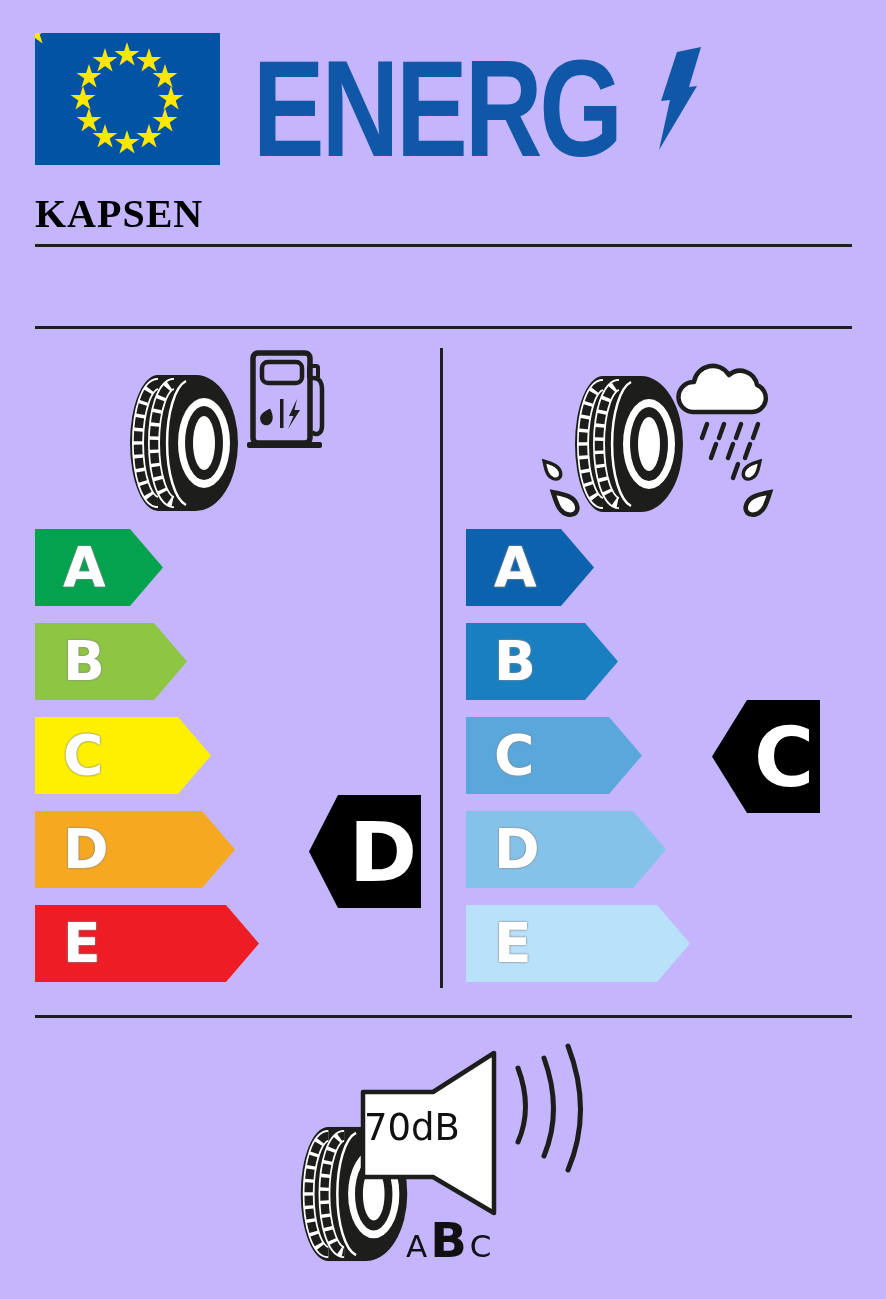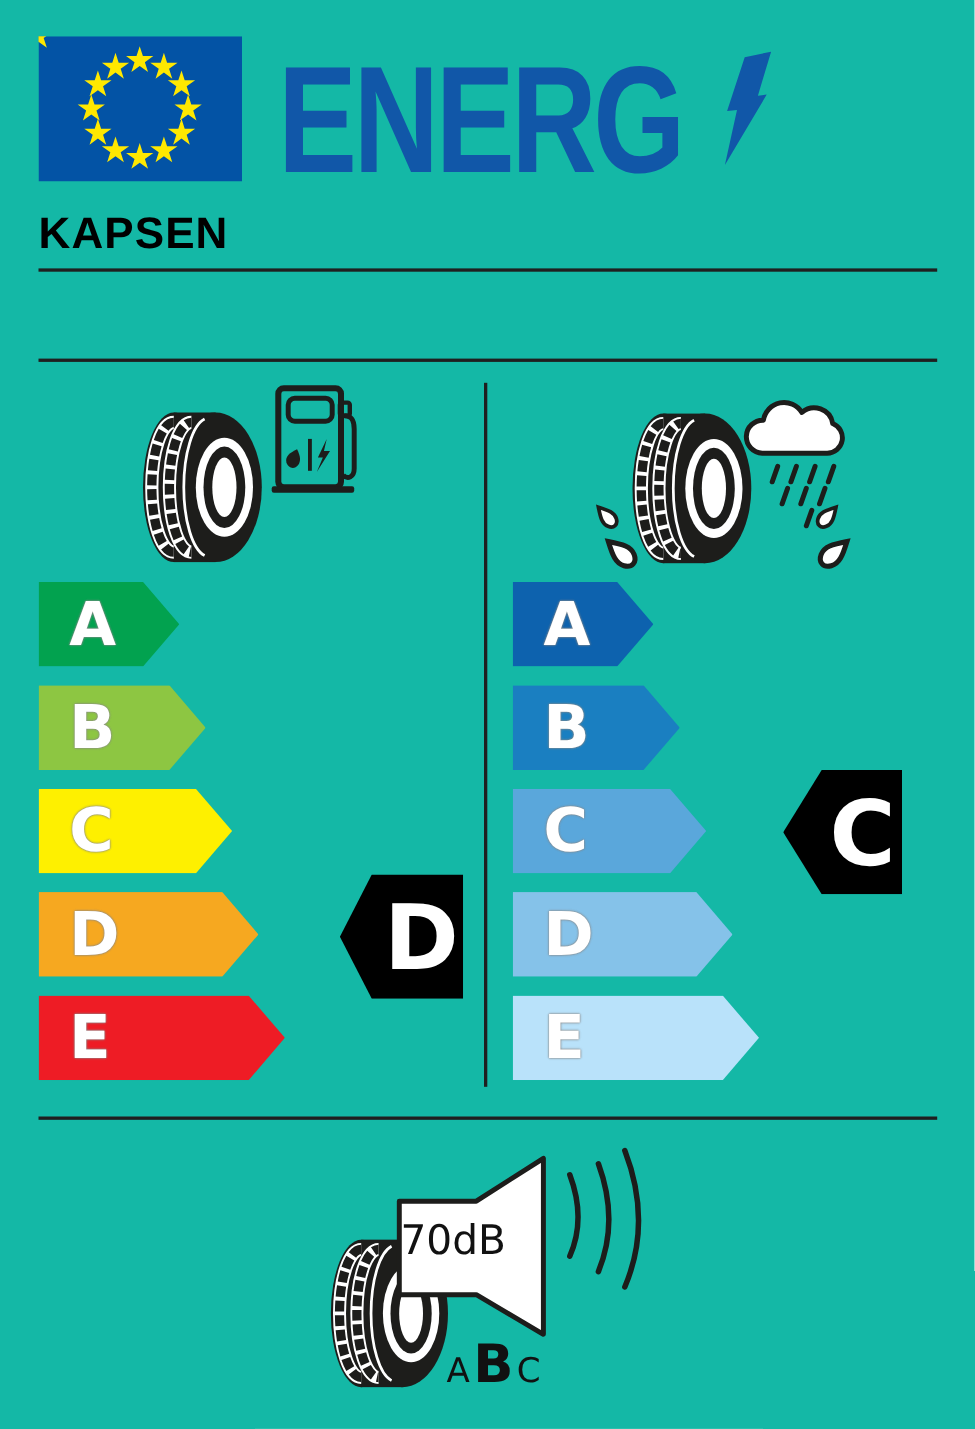--- a/index.html
+++ b/index.html
@@ -1,21 +1,21 @@
 <!DOCTYPE html>
 <html><head>
 <meta charset="utf-8">
 <style>
   html,body{margin:0;padding:0;background:#fff;}
-  #label{position:relative;width:886px;height:1299px;background:#14b8a6;overflow:hidden;
+  #label{position:relative;width:886px;height:1299px;background:#c4b5fd;overflow:hidden;
          font-family:"Liberation Sans",sans-serif;}
   .abs{position:absolute;}
   .hr{position:absolute;left:35px;width:817px;height:3px;background:#1f1f1f;}
   #brand{position:absolute;left:35px;top:190px;font-size:40px;font-weight:bold;
-         letter-spacing:1px;color:#000;font-family:Liberation Sans, sans-serif;}
+         letter-spacing:1px;color:#000;font-family:Liberation Serif, serif;}
   .vdiv{position:absolute;left:440px;top:348px;width:3px;height:640px;background:#1f1f1f;}
   .scale{position:absolute;top:529px;width:300px;height:455px;}
   #fuel-scale{left:35px;}
   #wet-scale{left:466px;}
   .arrow{position:absolute;left:0;height:77px;
          clip-path:polygon(0 0, calc(100% - 33px) 0, 100% 50%, calc(100% - 33px) 100%, 0 100%);}
   .arrow-letter{display:block;padding-left:28px;line-height:77px;font-size:55px;font-weight:bold;
          color:#fff;font-family:"DejaVu Sans","Liberation Sans",sans-serif;
          text-shadow:0 0 2px #8a8a8a,0 0 2px #8a8a8a;}
   .ind-letter{fill:#fff;font-family:"DejaVu Sans","Liberation Sans",sans-serif;

